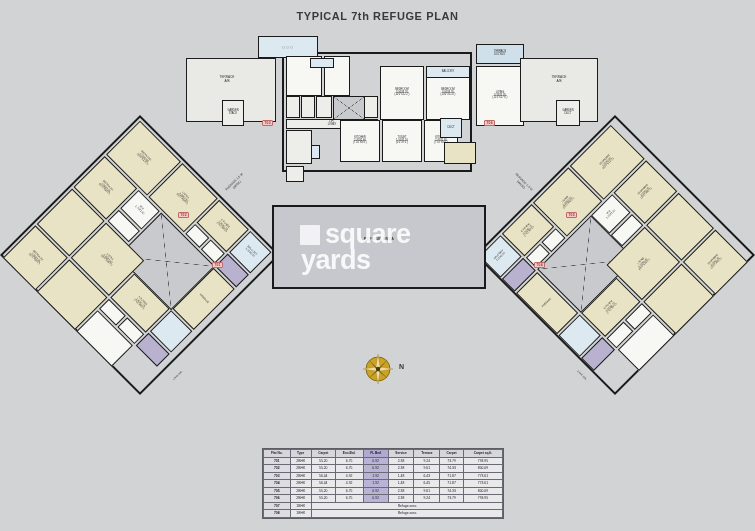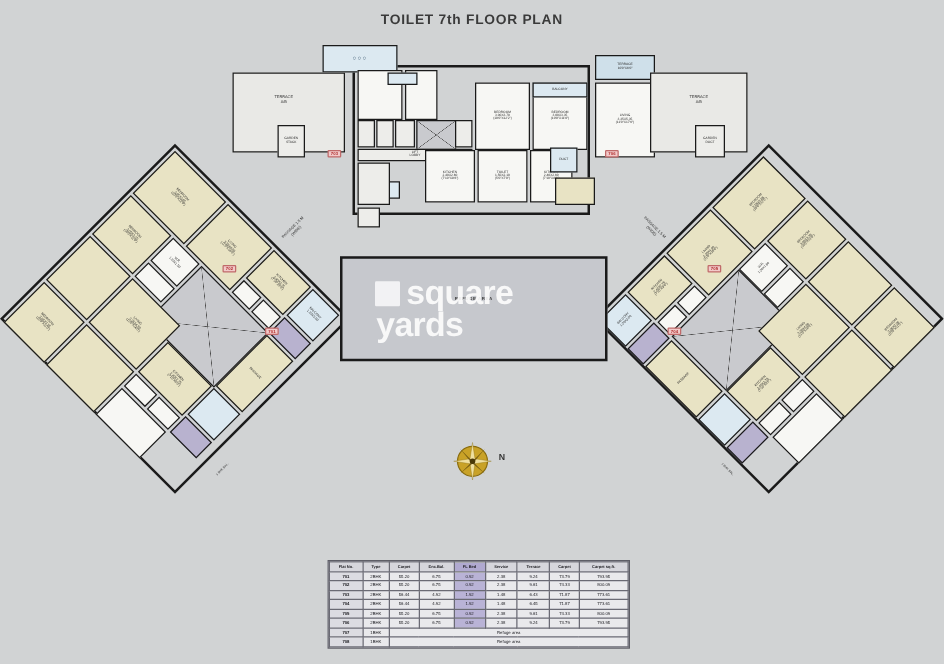--- a/index.html
+++ b/index.html
@@ -123,21 +123,21 @@
   table.area td.flat{background:#dcdce2;font-weight:bold;}
   table.area td.hl{background:#b9b3d6;}
   table.area th.hl{background:#b0a9d0;}
   table.area td.refugecell{background:#e9e9ec;font-style:normal;}
 </style>
 </head>
 <body>
 
 <div class="page">
 
-  <div class="title">TOILET 7th FLOOR PLAN</div>
+  <div class="title">TYPICAL 7th REFUGE PLAN</div>
 
   <div class="plan">
 
     <div class="rm nofill thick" style="left:282px;top:52px;width:190px;height:120px;"></div>
 
     <div class="rm lblue" style="left:258px;top:36px;width:60px;height:22px;"></div>
     <div class="txt" style="left:262px;top:44px;width:52px;font-size:5px;letter-spacing:1px;color:#2b4a63;">○○○</div>
 
     <div class="rm blue" style="left:476px;top:44px;width:48px;height:20px;">
       <span class="lbl">TERRACE

